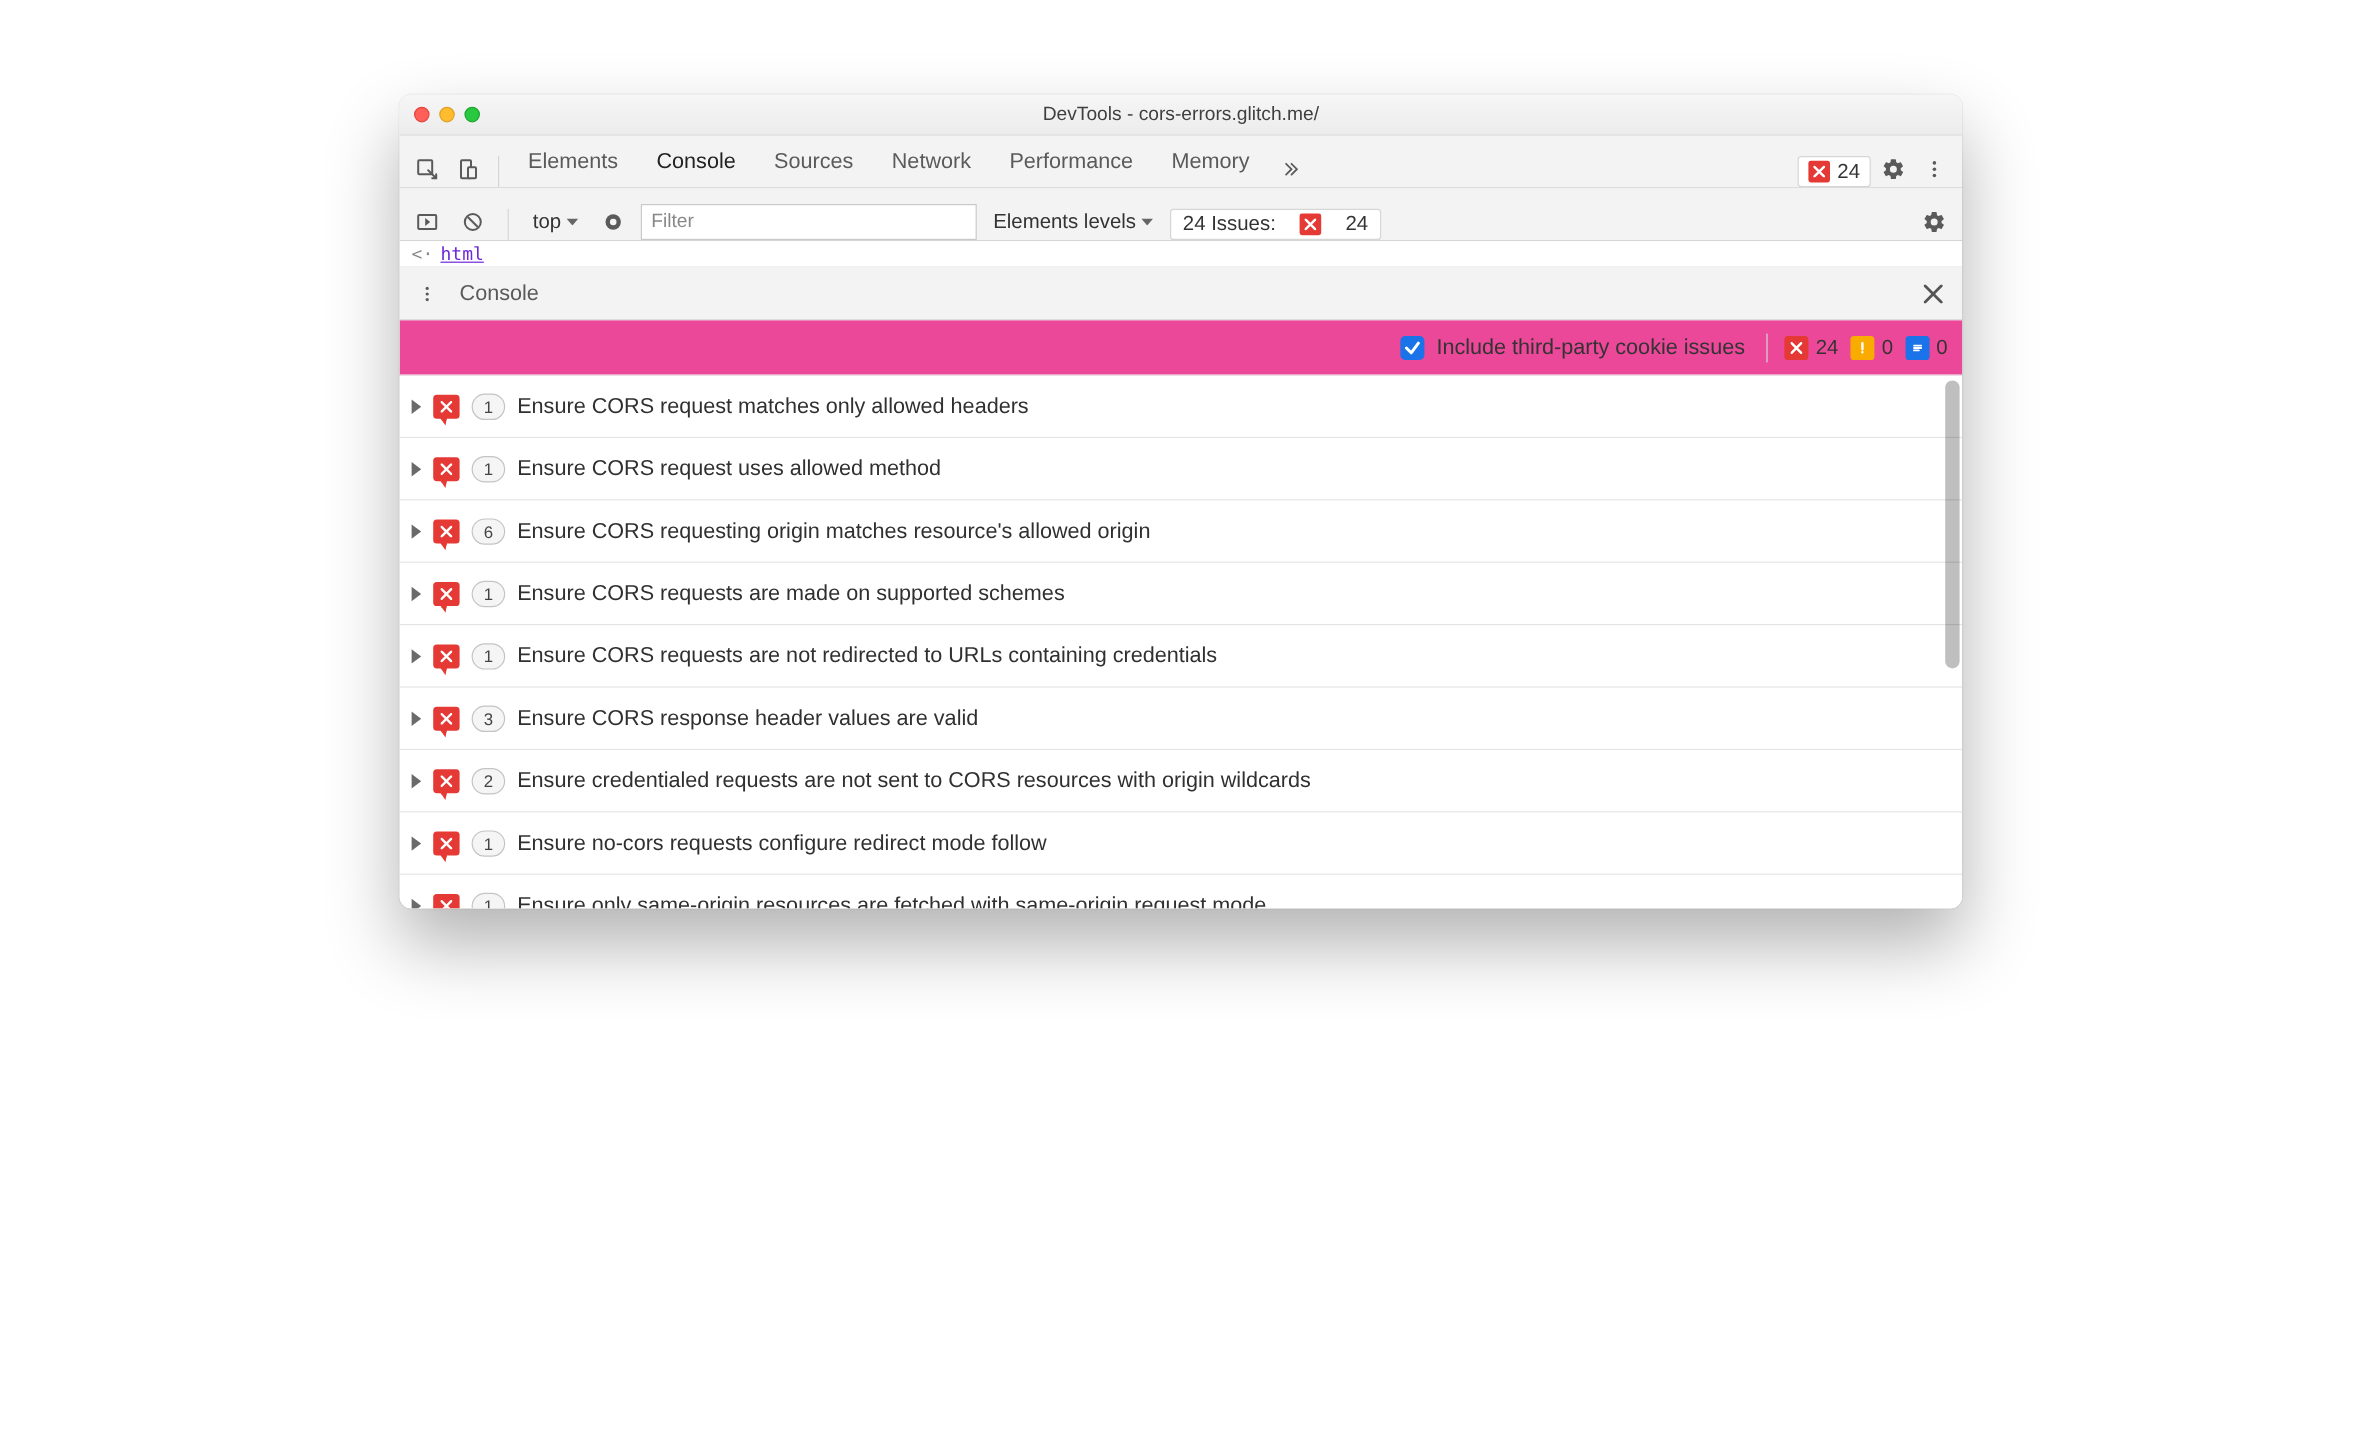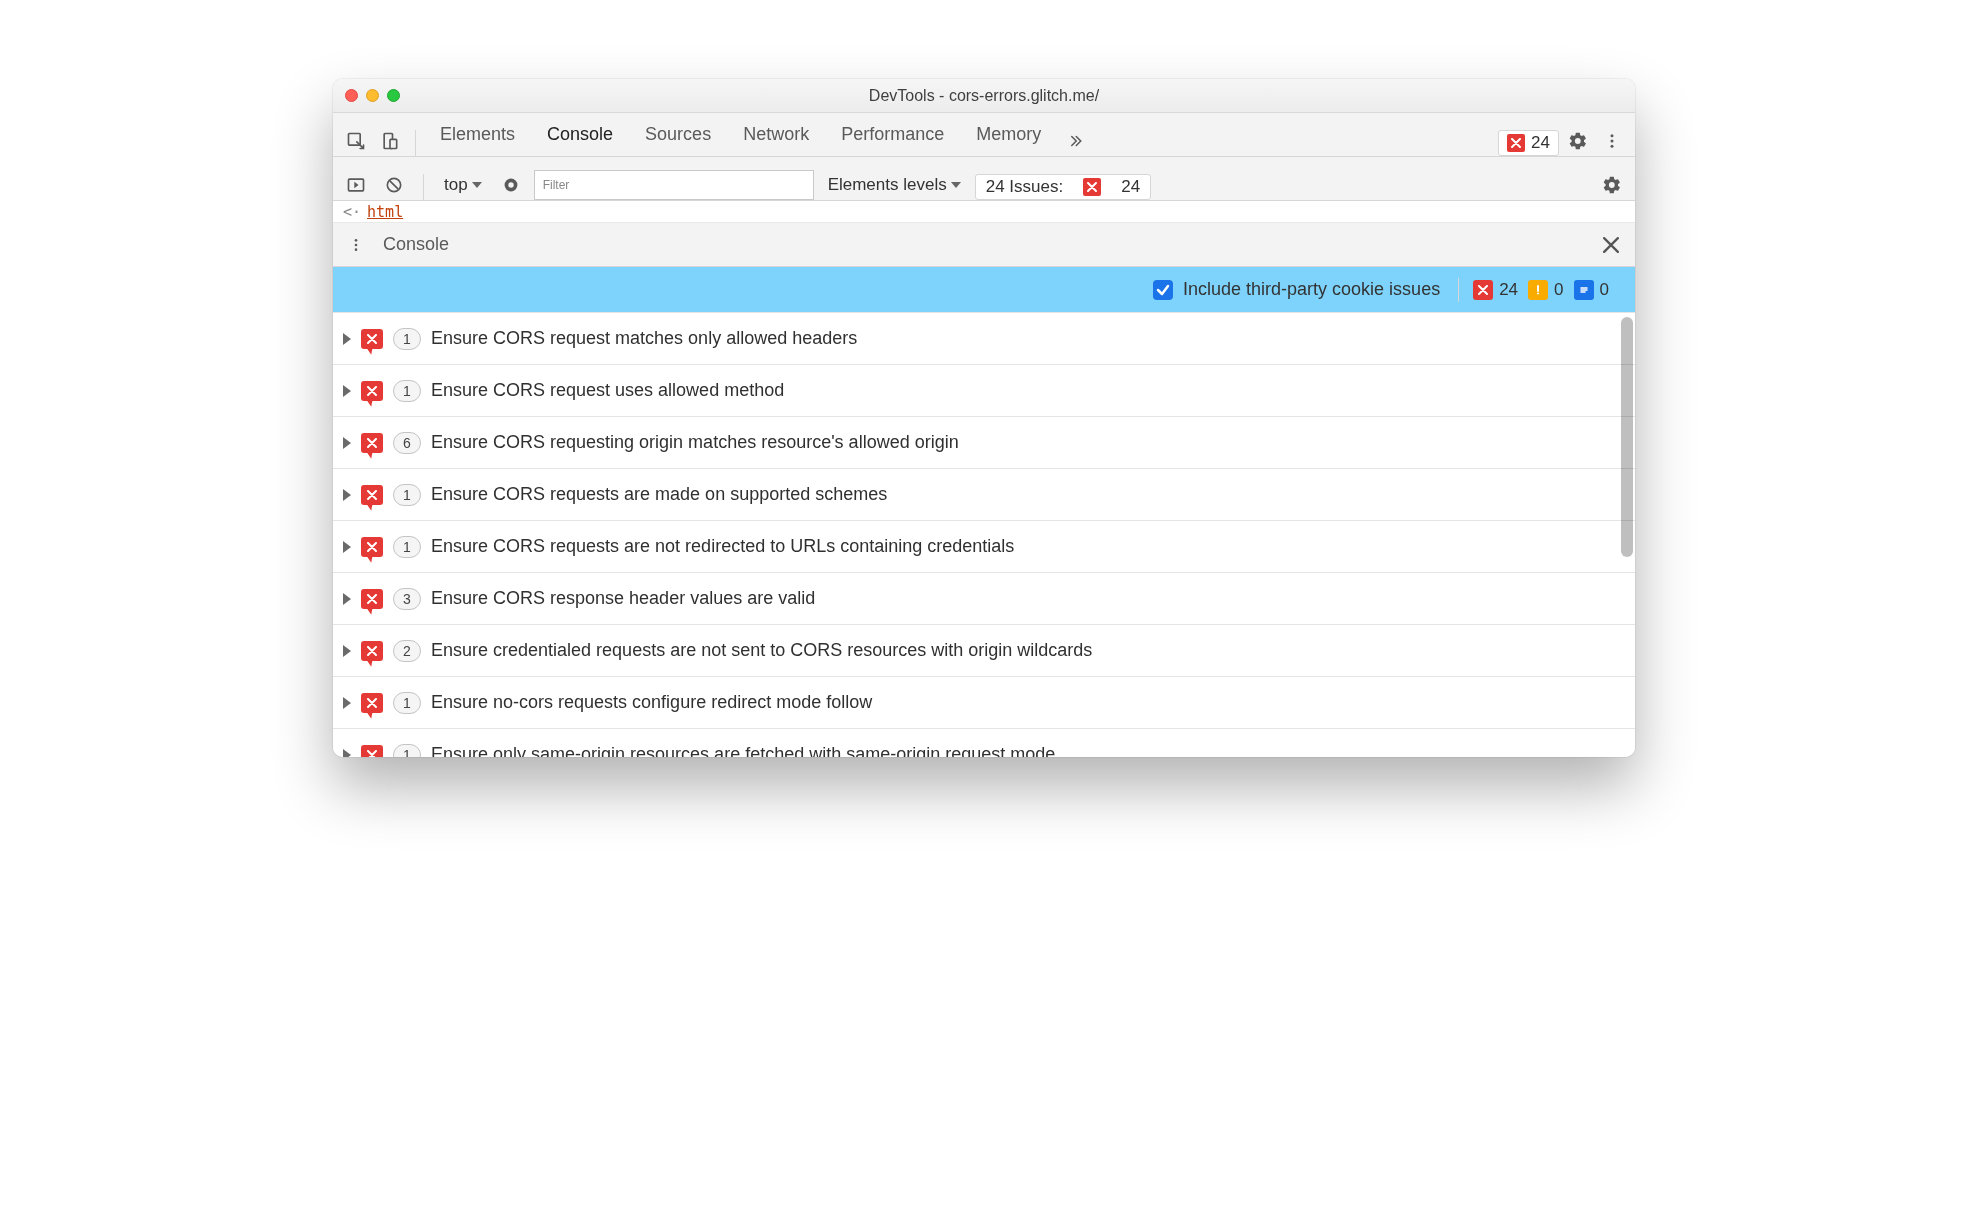--- a/index.html
+++ b/index.html
@@ -103,21 +103,21 @@
     font-size: 17px;
     color: #333;
     padding: 0 6px;
     height: 30px;
     cursor: pointer;
   }
   .input {
     height: 30px;
     border: 1px solid #c9c9c9;
     background: #fff;
-    font-size: 12px;
+    font-size: 16px;
     padding: 0 8px;
     color: #333;
     width: 280px;
   }
   .input::placeholder { color: #888; }
   .issues-pill {
     display: inline-flex;
     align-items: center;
     gap: 20px;
     border: 1px solid #d6d6d6;
@@ -132,21 +132,21 @@
     height: 22px;
     font-family: Menlo, Consolas, monospace;
     font-size: 15px;
     color: #888;
     padding: 0 10px;
     display: flex;
     align-items: center;
     border-bottom: 1px solid #e9e9e9;
     background: #fff;
   }
-  .codeline .tag { color: #c2410c; margin-left: 6px; text-decoration: underline; }
+  .codeline .tag { color: #6d28d9; margin-left: 6px; text-decoration: underline; }
   
   .drawer-header {
     height: 44px;
     display: flex;
     align-items: center;
     padding: 0 8px;
     border-bottom: 1px solid #d6d6d6;
     background: #f3f3f3;
   }
   .drawer-header .lab {
@@ -154,24 +154,24 @@
     color: #5a5a5a;
     padding: 0 12px;
   }
   .closex { margin-left: auto; width: 32px; height: 32px; display:flex; align-items:center; justify-content:center; cursor:pointer; }
   
   .issuesbar {
     height: 46px;
     display: flex;
     align-items: center;
     justify-content: flex-end;
-    padding: 0 26px;
+    padding: 0 12px;
     gap: 10px;
     border-bottom: 1px solid #e5e5e5;
-    background: #7dd3fc;
+    background: #ec4899;
   }
   .chk {
     width: 20px; height: 20px;
     border-radius: 4px;
     background: #1a73e8;
     display: inline-flex;
     align-items: center;
     justify-content: center;
   }
   .chk svg { width: 14px; height: 14px; }

